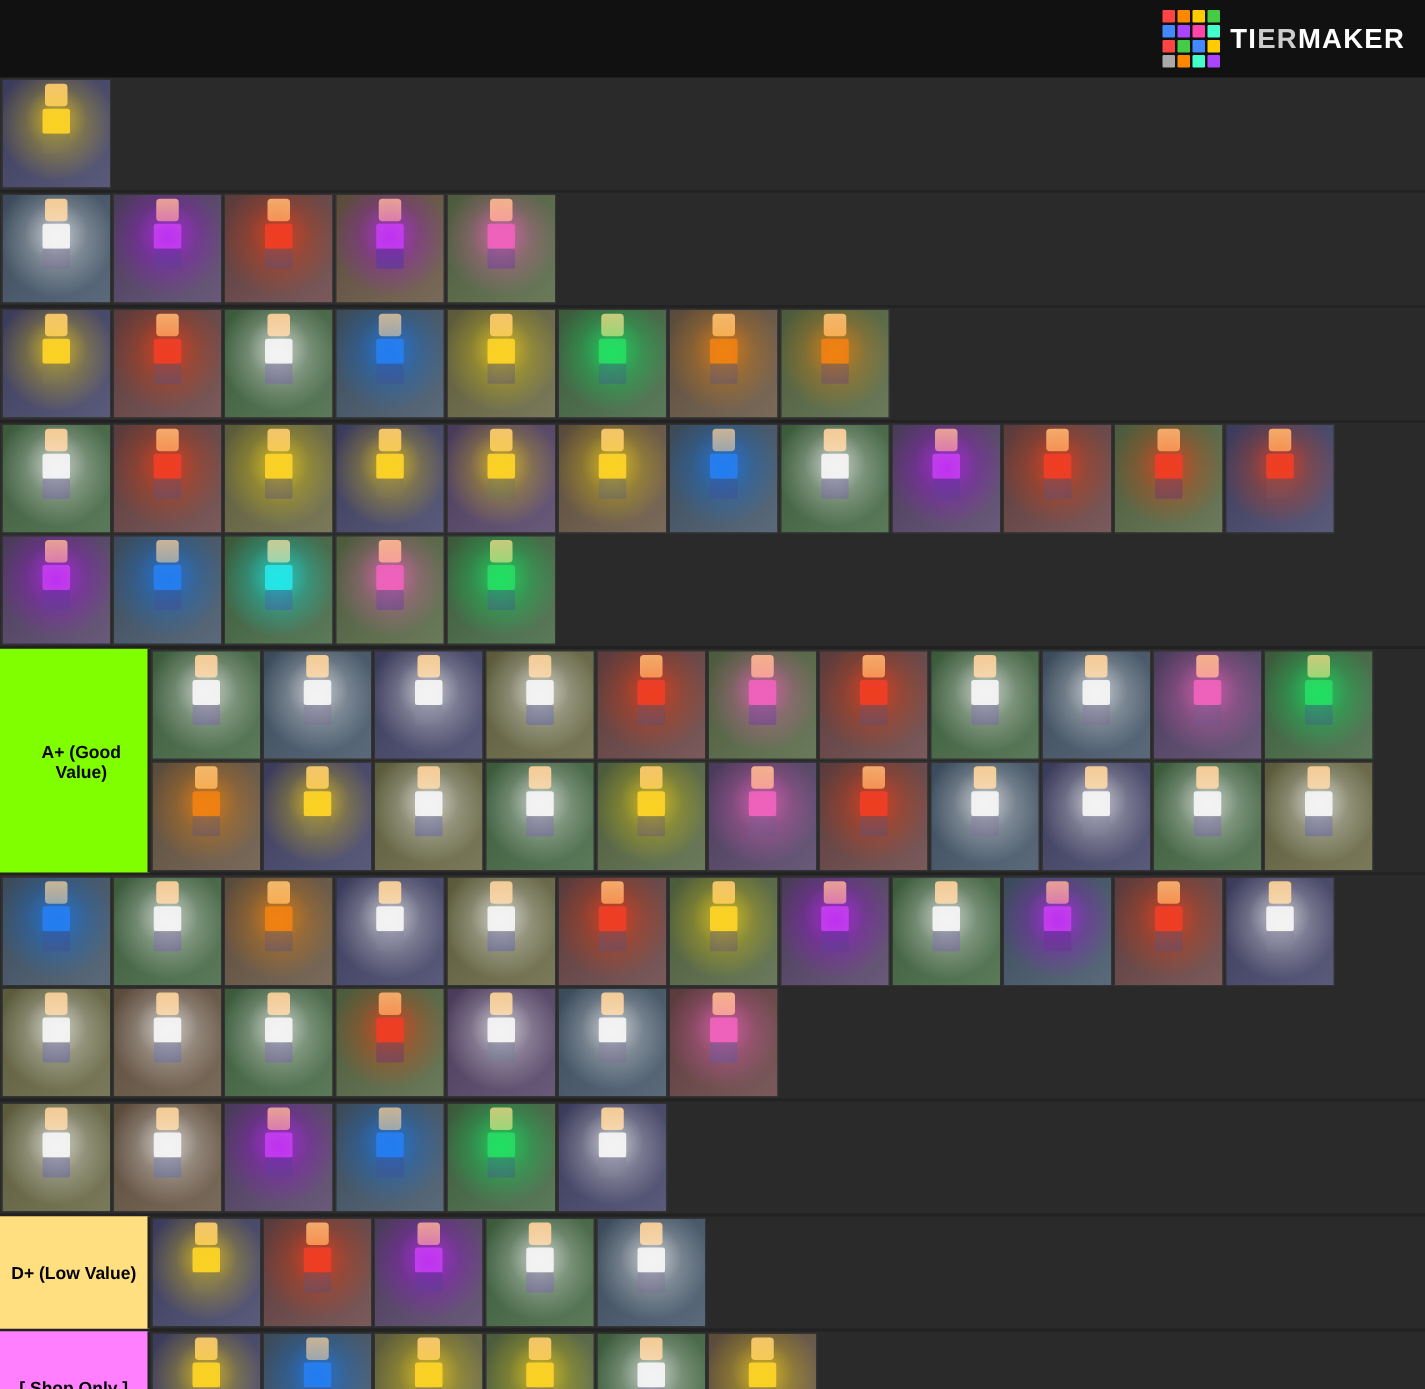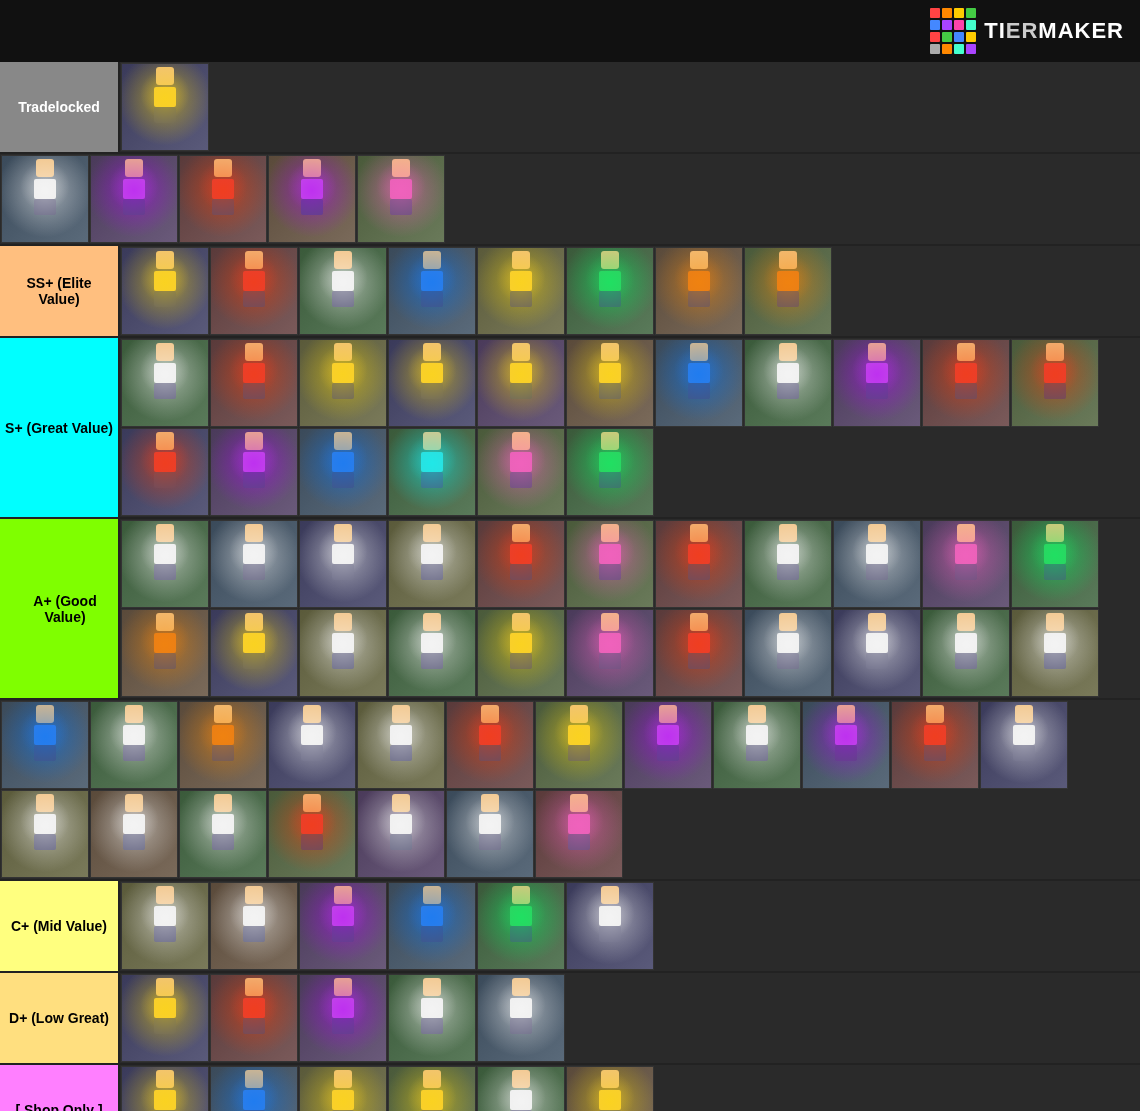--- a/index.html
+++ b/index.html
@@ -203,21 +203,20 @@
           <div class="logo-cell" style="background-color: rgb(170, 68, 255);"></div>
         </div>
       <div class="logo-text">
         <span>Ti</span><span style="color:#ccc">ER</span><span style="color:#fff">MAKER</span>
       </div>
     </div>
   </div>
 
   <div id="tier-list">
       <div class="tier-row">
-        <div class="tier-label" style="background-color: rgb(136, 136, 136); color: rgb(255, 255, 255);">Tradelocked</div>
         <div class="tier-items">
           <div class="tier-item glow-yellow">
             <div class="tier-item-inner item-bg-1">
               <div style="position: absolute; top: 5px; left: 50%; transform: translateX(-50%); width: 50px; height: 50px; border-radius: 50%; background: radial-gradient(circle, rgba(245, 200, 66, 0.6) 0%, transparent 70%); opacity: 0.7; pointer-events: none;"></div>
               <div class="char-figure">
                 <div class="char-head" style="background-color: rgb(240, 192, 128);"></div>
                 <div class="char-body" style="background-color: rgb(245, 200, 66);"></div>
                 <div class="char-legs" style="background-color: rgb(80, 80, 112);"></div>
               </div>
             </div>
@@ -272,21 +271,20 @@
               <div class="char-figure">
                 <div class="char-head" style="background-color: rgb(240, 192, 128);"></div>
                 <div class="char-body" style="background-color: rgb(224, 96, 176);"></div>
                 <div class="char-legs" style="background-color: rgb(80, 80, 112);"></div>
               </div>
             </div>
           </div>
         </div>
       </div>
       <div class="tier-row">
-        <div class="tier-label" style="background-color: rgb(255, 191, 127); color: rgb(0, 0, 0);">SS+ (Elite Value)</div>
         <div class="tier-items">
           <div class="tier-item glow-yellow">
             <div class="tier-item-inner item-bg-1">
               <div style="position: absolute; top: 5px; left: 50%; transform: translateX(-50%); width: 50px; height: 50px; border-radius: 50%; background: radial-gradient(circle, rgba(245, 200, 66, 0.6) 0%, transparent 70%); opacity: 0.7; pointer-events: none;"></div>
               <div class="char-figure">
                 <div class="char-head" style="background-color: rgb(240, 192, 128);"></div>
                 <div class="char-body" style="background-color: rgb(245, 200, 66);"></div>
                 <div class="char-legs" style="background-color: rgb(80, 80, 112);"></div>
               </div>
             </div>
@@ -357,21 +355,20 @@
               <div class="char-figure">
                 <div class="char-head" style="background-color: rgb(240, 192, 128);"></div>
                 <div class="char-body" style="background-color: rgb(224, 120, 32);"></div>
                 <div class="char-legs" style="background-color: rgb(80, 80, 112);"></div>
               </div>
             </div>
           </div>
         </div>
       </div>
       <div class="tier-row">
-        <div class="tier-label" style="background-color: rgb(0, 255, 255); color: rgb(0, 0, 0);">S+ (Great Value)</div>
         <div class="tier-items">
           <div class="tier-item glow-white">
             <div class="tier-item-inner item-bg-3">
               <div style="position: absolute; top: 5px; left: 50%; transform: translateX(-50%); width: 50px; height: 50px; border-radius: 50%; background: radial-gradient(circle, rgba(232, 232, 232, 0.6) 0%, transparent 70%); opacity: 0.7; pointer-events: none;"></div>
               <div class="char-figure">
                 <div class="char-head" style="background-color: rgb(240, 192, 128);"></div>
                 <div class="char-body" style="background-color: rgb(232, 232, 232);"></div>
                 <div class="char-legs" style="background-color: rgb(80, 80, 112);"></div>
               </div>
             </div>
@@ -951,21 +948,20 @@
               <div class="char-figure">
                 <div class="char-head" style="background-color: rgb(240, 192, 128);"></div>
                 <div class="char-body" style="background-color: rgb(224, 96, 176);"></div>
                 <div class="char-legs" style="background-color: rgb(80, 80, 112);"></div>
               </div>
             </div>
           </div>
         </div>
       </div>
       <div class="tier-row">
-        <div class="tier-label" style="background-color: rgb(255, 255, 127); color: rgb(0, 0, 0);">C+ (Mid Value)</div>
         <div class="tier-items">
           <div class="tier-item glow-white">
             <div class="tier-item-inner item-bg-4">
               <div style="position: absolute; top: 5px; left: 50%; transform: translateX(-50%); width: 50px; height: 50px; border-radius: 50%; background: radial-gradient(circle, rgba(232, 232, 232, 0.6) 0%, transparent 70%); opacity: 0.7; pointer-events: none;"></div>
               <div class="char-figure">
                 <div class="char-head" style="background-color: rgb(240, 192, 128);"></div>
                 <div class="char-body" style="background-color: rgb(232, 232, 232);"></div>
                 <div class="char-legs" style="background-color: rgb(80, 80, 112);"></div>
               </div>
             </div>
@@ -1016,21 +1012,21 @@
               <div class="char-figure">
                 <div class="char-head" style="background-color: rgb(240, 192, 128);"></div>
                 <div class="char-body" style="background-color: rgb(232, 232, 232);"></div>
                 <div class="char-legs" style="background-color: rgb(80, 80, 112);"></div>
               </div>
             </div>
           </div>
         </div>
       </div>
       <div class="tier-row">
-        <div class="tier-label" style="background-color: rgb(255, 223, 127); color: rgb(0, 0, 0);">D+ (Low Great)</div>
+        <div class="tier-label" style="background-color: rgb(255, 223, 127); color: rgb(0, 0, 0);">D+ (Low Value)</div>
         <div class="tier-items">
           <div class="tier-item glow-yellow">
             <div class="tier-item-inner item-bg-1">
               <div style="position: absolute; top: 5px; left: 50%; transform: translateX(-50%); width: 50px; height: 50px; border-radius: 50%; background: radial-gradient(circle, rgba(245, 200, 66, 0.6) 0%, transparent 70%); opacity: 0.7; pointer-events: none;"></div>
               <div class="char-figure">
                 <div class="char-head" style="background-color: rgb(240, 192, 128);"></div>
                 <div class="char-body" style="background-color: rgb(245, 200, 66);"></div>
                 <div class="char-legs" style="background-color: rgb(80, 80, 112);"></div>
               </div>
             </div>

